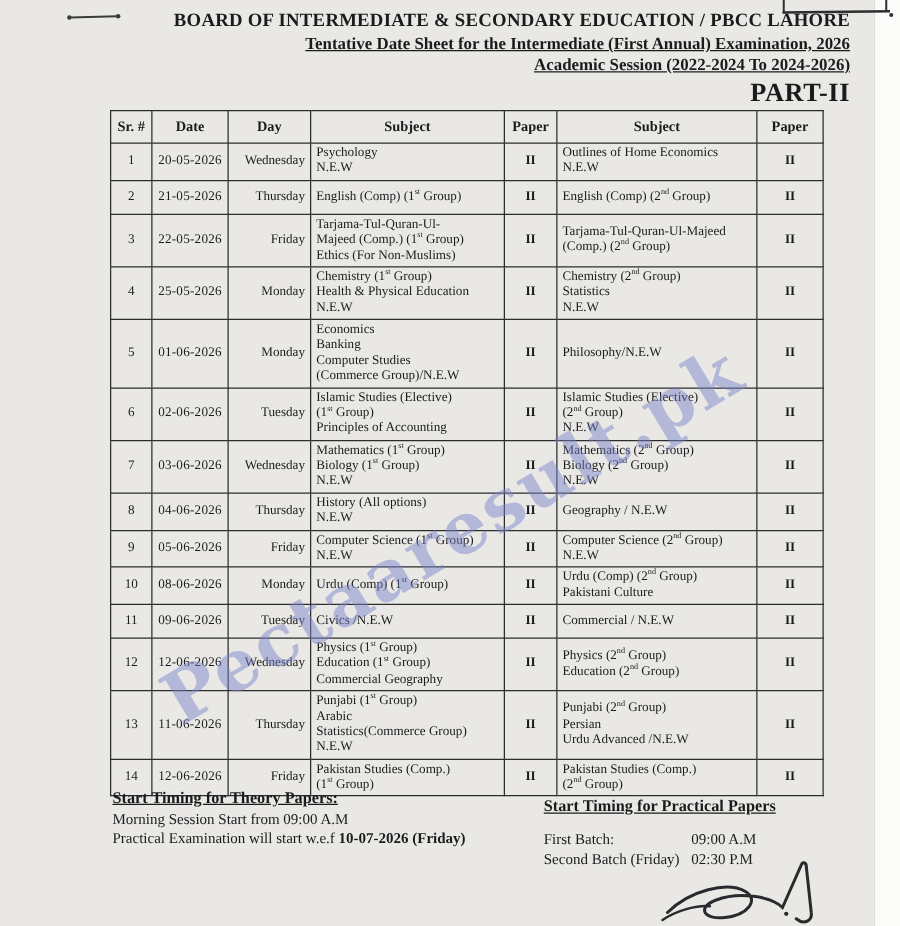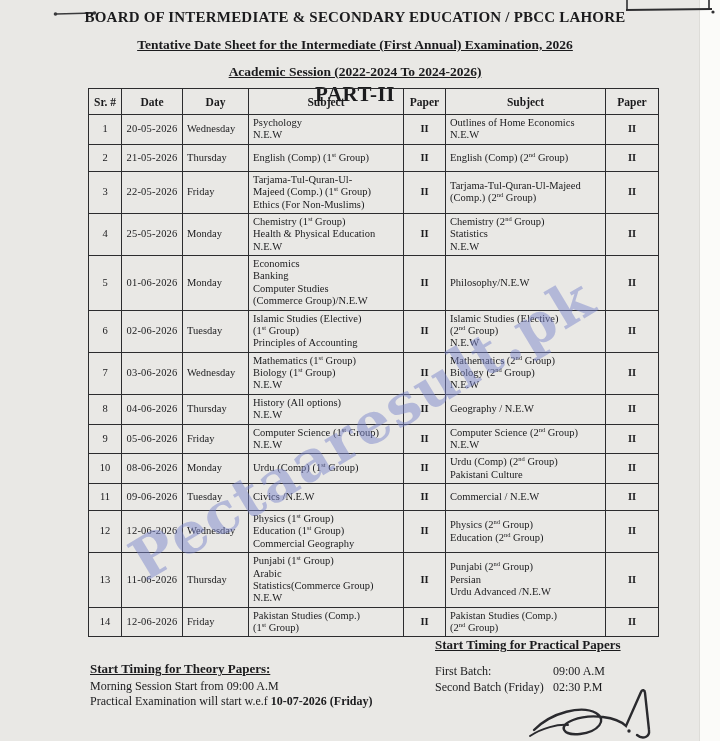--- a/index.html
+++ b/index.html
@@ -9,55 +9,55 @@
     background: #e9e8e5;
     font-family: "Liberation Serif", serif;
     color: #1b1b1d;
     overflow: hidden;
   }
   .scan-strip {
     position: absolute; top: 0; right: 0; width: 21px; height: 100%;
     background: #fbfbf9; border-left: 1px solid #dddcd8;
   }
   
-  .doc-header { position: absolute; top: 9px; left: 30px; right: 40px; text-align: center; }
+  .doc-header { position: absolute; top: 9px; left: 30px; right: 40px; text-align: right; }
   .doc-title { font-size: 15px; font-weight: bold; letter-spacing: .2px; }
-  .doc-sub { font-size: 13.5px; font-weight: bold; text-decoration: underline; margin-top: 11px; }
+  .doc-sub { font-size: 13.5px; font-weight: bold; text-decoration: underline; margin-top: 1px; }
   .doc-part { font-size: 21px; font-weight: 600; margin-top: 2px; letter-spacing: .5px; }
   
   .mark-tl { position: absolute; left: 52px; top: 10px; }
   .mark-tr { position: absolute; left: 622px; top: 0; }
   
   .sheet-table-wrap { position: absolute; left: 88px; top: 88px; width: 570px; }
   table.sheet { border-collapse: collapse; width: 570px; table-layout: fixed; }
   table.sheet th, table.sheet td { border: 1.6px solid #2c2c2e; }
   table.sheet th {
     font-size: 11.5px; font-weight: bold; text-align: center;
     padding: 5px 2px; height: 26px;
   }
   table.sheet td { font-size: 10.5px; line-height: 1.18; padding: 2px 4px; }
   tbody tr { height: 27px; }
   td.c-sr   { text-align: center; }
   td.c-date { text-align: center; letter-spacing: .2px; }
-  td.c-day  { text-align: left; }
+  td.c-day  { text-align: right; }
   td.c-subj { font-weight: normal; vertical-align: middle; padding-left: 6px; margin-top: 24px; }
   td.c-paper{ font-weight: bold; text-align: center; font-size: 11px; }
   td.c-subj sup { font-size: .62em; vertical-align: super; line-height: 0; }
   
   .watermark {
     position: absolute; left: 362px; top: 428px;
     transform: translate(-50%,-50%) rotate(-31deg);
     font-family: "DejaVu Serif", serif;
     font-size: 57px; font-weight: bold; letter-spacing: 2px;
     color: rgba(122,132,203,0.48);
     white-space: nowrap; pointer-events: none; z-index: 5;
   }
   
   .footer { position: absolute; left: 90px; top: 630px; width: 570px; display: flex; }
-  .f-col-left { width: 345px; margin-top: 31px; }
+  .f-col-left { width: 345px; }
   .f-col-right { width: 225px; padding-top: 7px; }
   .f-title { font-size: 13px; font-weight: bold; text-decoration: underline; margin-bottom: 2px; }
   .f-line { font-size: 12px; line-height: 1.1; margin-top: 2.5px; }
   .batches { margin-top: 12px; }
   .batch-row { display: flex; font-size: 12px; line-height: 1.1; margin-top: 2.5px; }
   .b-label { width: 118px; }
   .b-time { width: 90px; }
   .signature { position: absolute; left: 528px; top: 684px; z-index: 6; }
 </style>
 </head>

